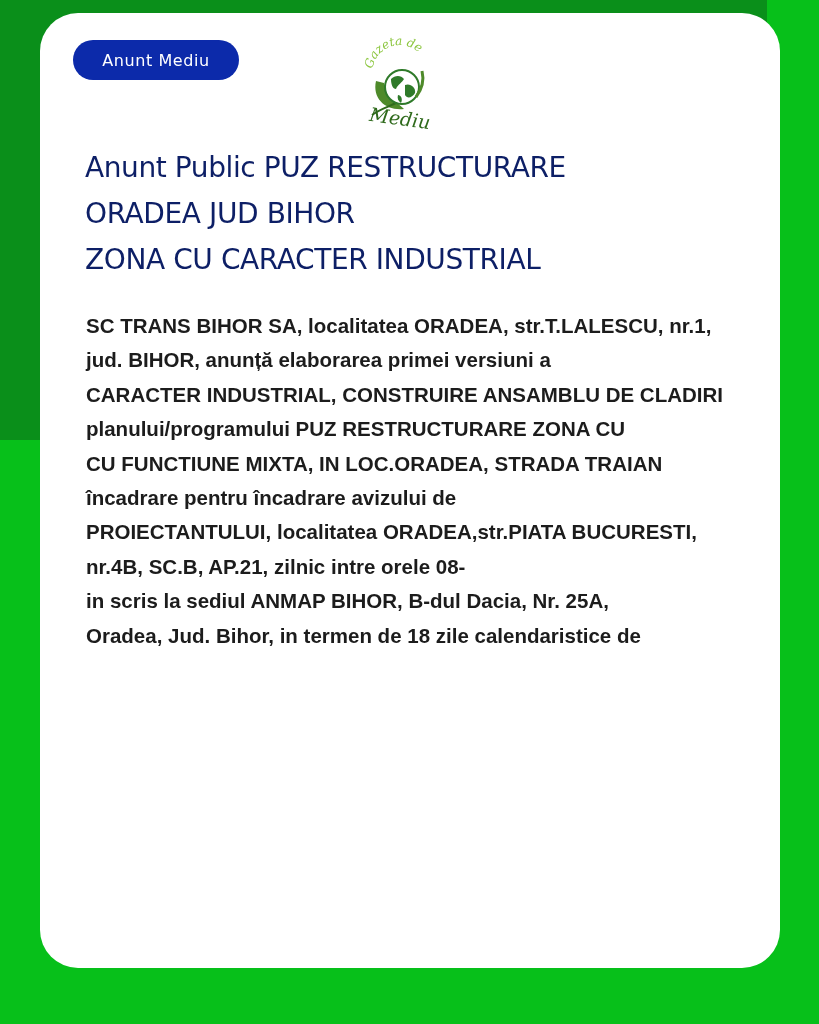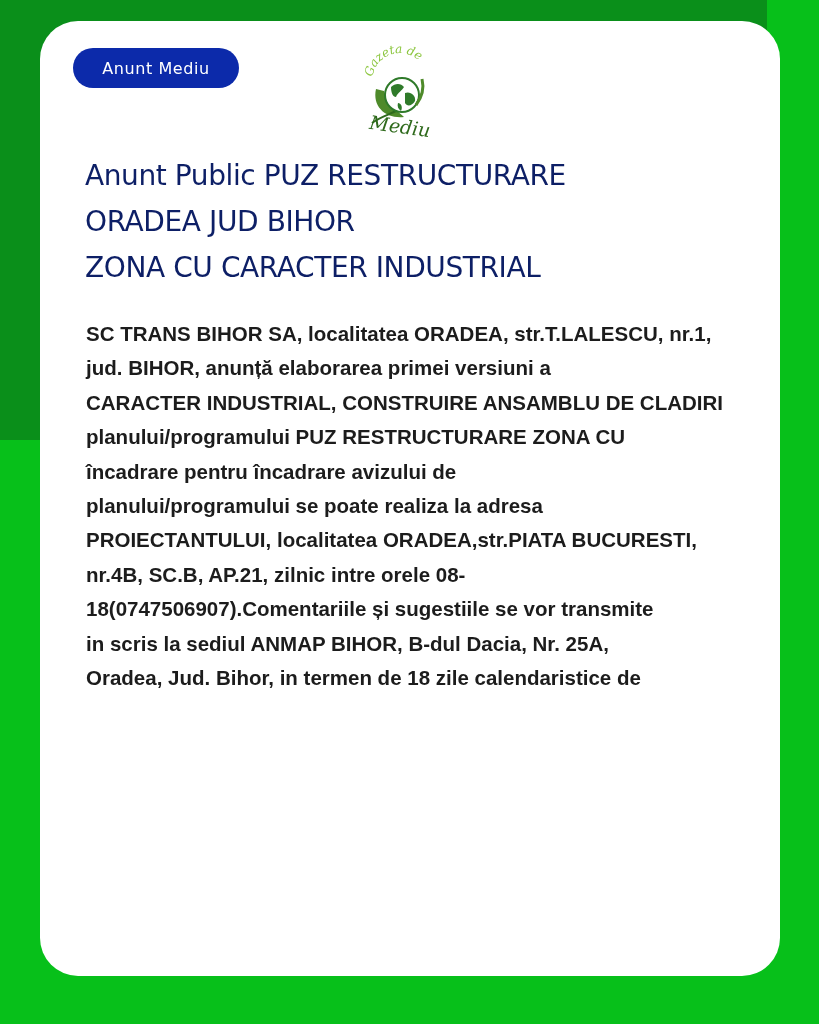--- a/index.html
+++ b/index.html
@@ -7,21 +7,21 @@
       width: 819px; height: 1024px; position: relative; overflow: hidden;
       background: #07c01a;
       font-family: "Liberation Sans", "DejaVu Sans", sans-serif;
     }
     .dark-block {
       position: absolute; left: 0; top: 0; width: 767px; height: 440px;
       background: #0a8f1a;
     }
     .card {
       position: absolute; left: 40px; top: 13px; width: 740px; height: 955px;
-      background: #ffffff; border-radius: 38px; margin-top: 8px;
+      background: #ffffff; border-radius: 38px;
     }
     .badge {
       position: absolute; left: 33px; top: 27px;
       width: 166px; height: 40px; border-radius: 20px;
       background: #0c2aaa; color: #ffffff;
       font-family: "DejaVu Sans", sans-serif; font-size: 16px; letter-spacing: 0.6px;
       display: flex; align-items: center; justify-content: center;
     }
     .logo {
       position: absolute; left: 318px; top: 24px; width: 84px; height: 92px;
@@ -76,22 +76,21 @@
     <span style="display:block">Anunt Public PUZ RESTRUCTURARE</span>
     <span style="display:block">ORADEA JUD BIHOR</span>
     <span style="display:block">ZONA CU CARACTER INDUSTRIAL</span>
   </h1>
 
   <p class="body-text">
     <span>SC TRANS BIHOR SA, localitatea ORADEA, str.T.LALESCU, nr.1,</span>
     <span>jud. BIHOR, anunță elaborarea primei versiuni a</span>
     <span>CARACTER INDUSTRIAL, CONSTRUIRE ANSAMBLU DE CLADIRI</span>
     <span>planului/programului PUZ RESTRUCTURARE ZONA CU</span>
+    <span>CU FUNCTIUNE MIXTA, IN LOC.ORADEA, STRADA TRAIAN</span>
     <span>încadrare pentru încadrare avizului de</span>
-    <span>planului/programului se poate realiza la adresa</span>
     <span>PROIECTANTULUI, localitatea ORADEA,str.PIATA BUCURESTI,</span>
     <span>nr.4B, SC.B, AP.21, zilnic intre orele 08-</span>
-    <span>18(0747506907).Comentariile și sugestiile se vor transmite</span>
     <span>in scris la sediul ANMAP BIHOR, B-dul Dacia, Nr. 25A,</span>
     <span>Oradea, Jud. Bihor, in termen de 18 zile calendaristice de</span>
   </p>
 
 </div>
 
 </body></html>

